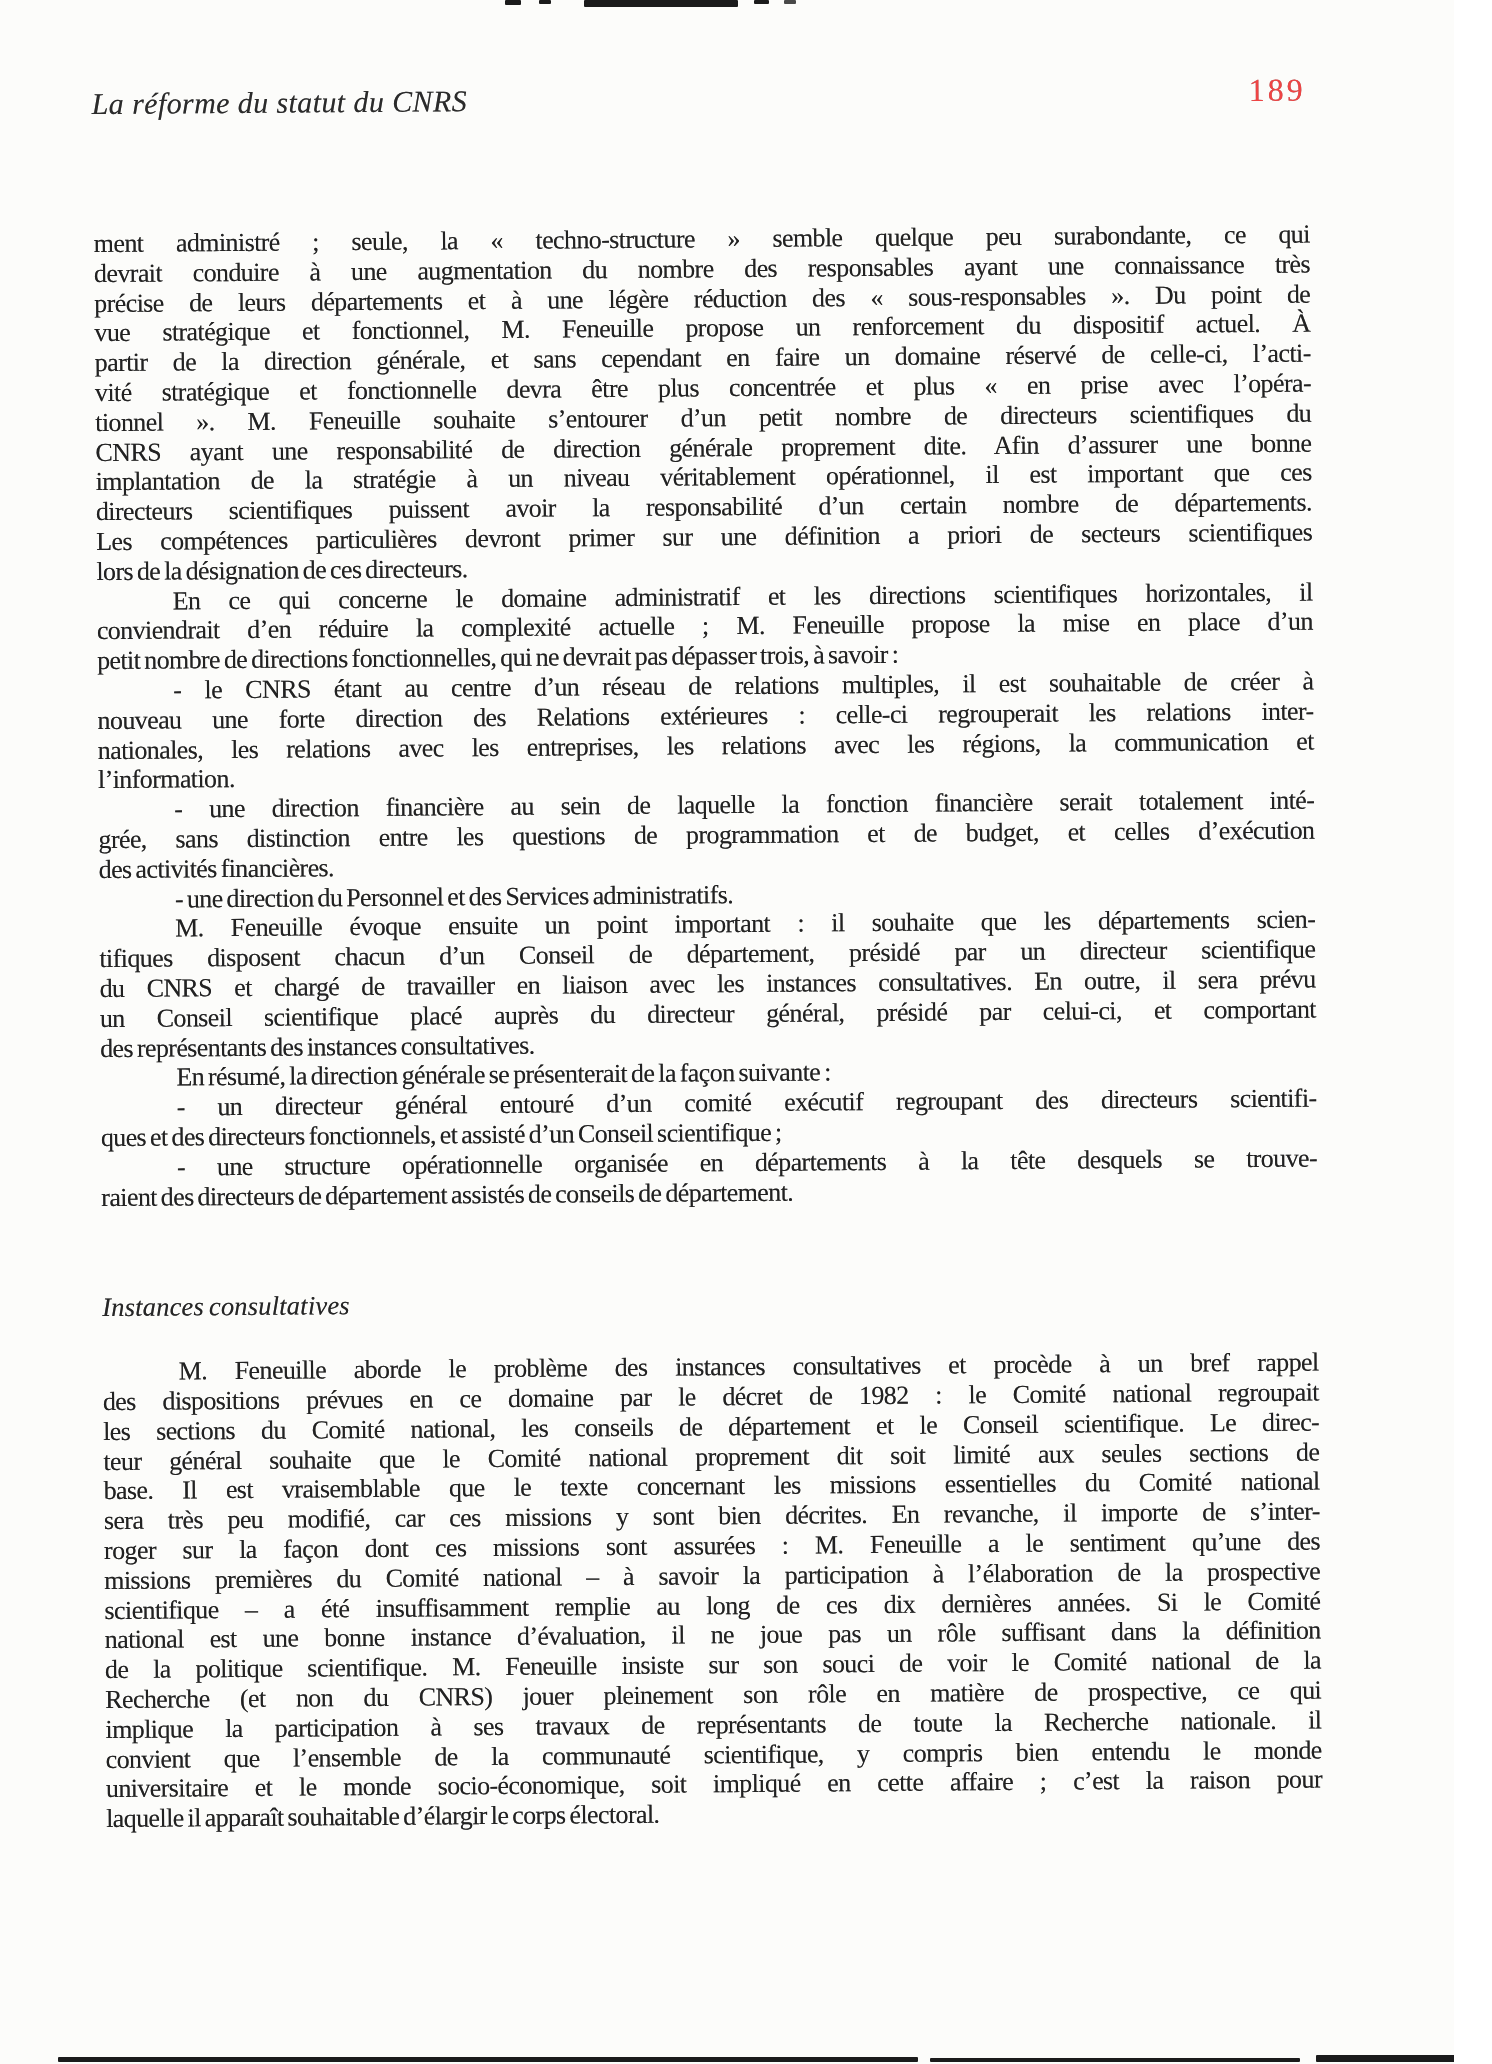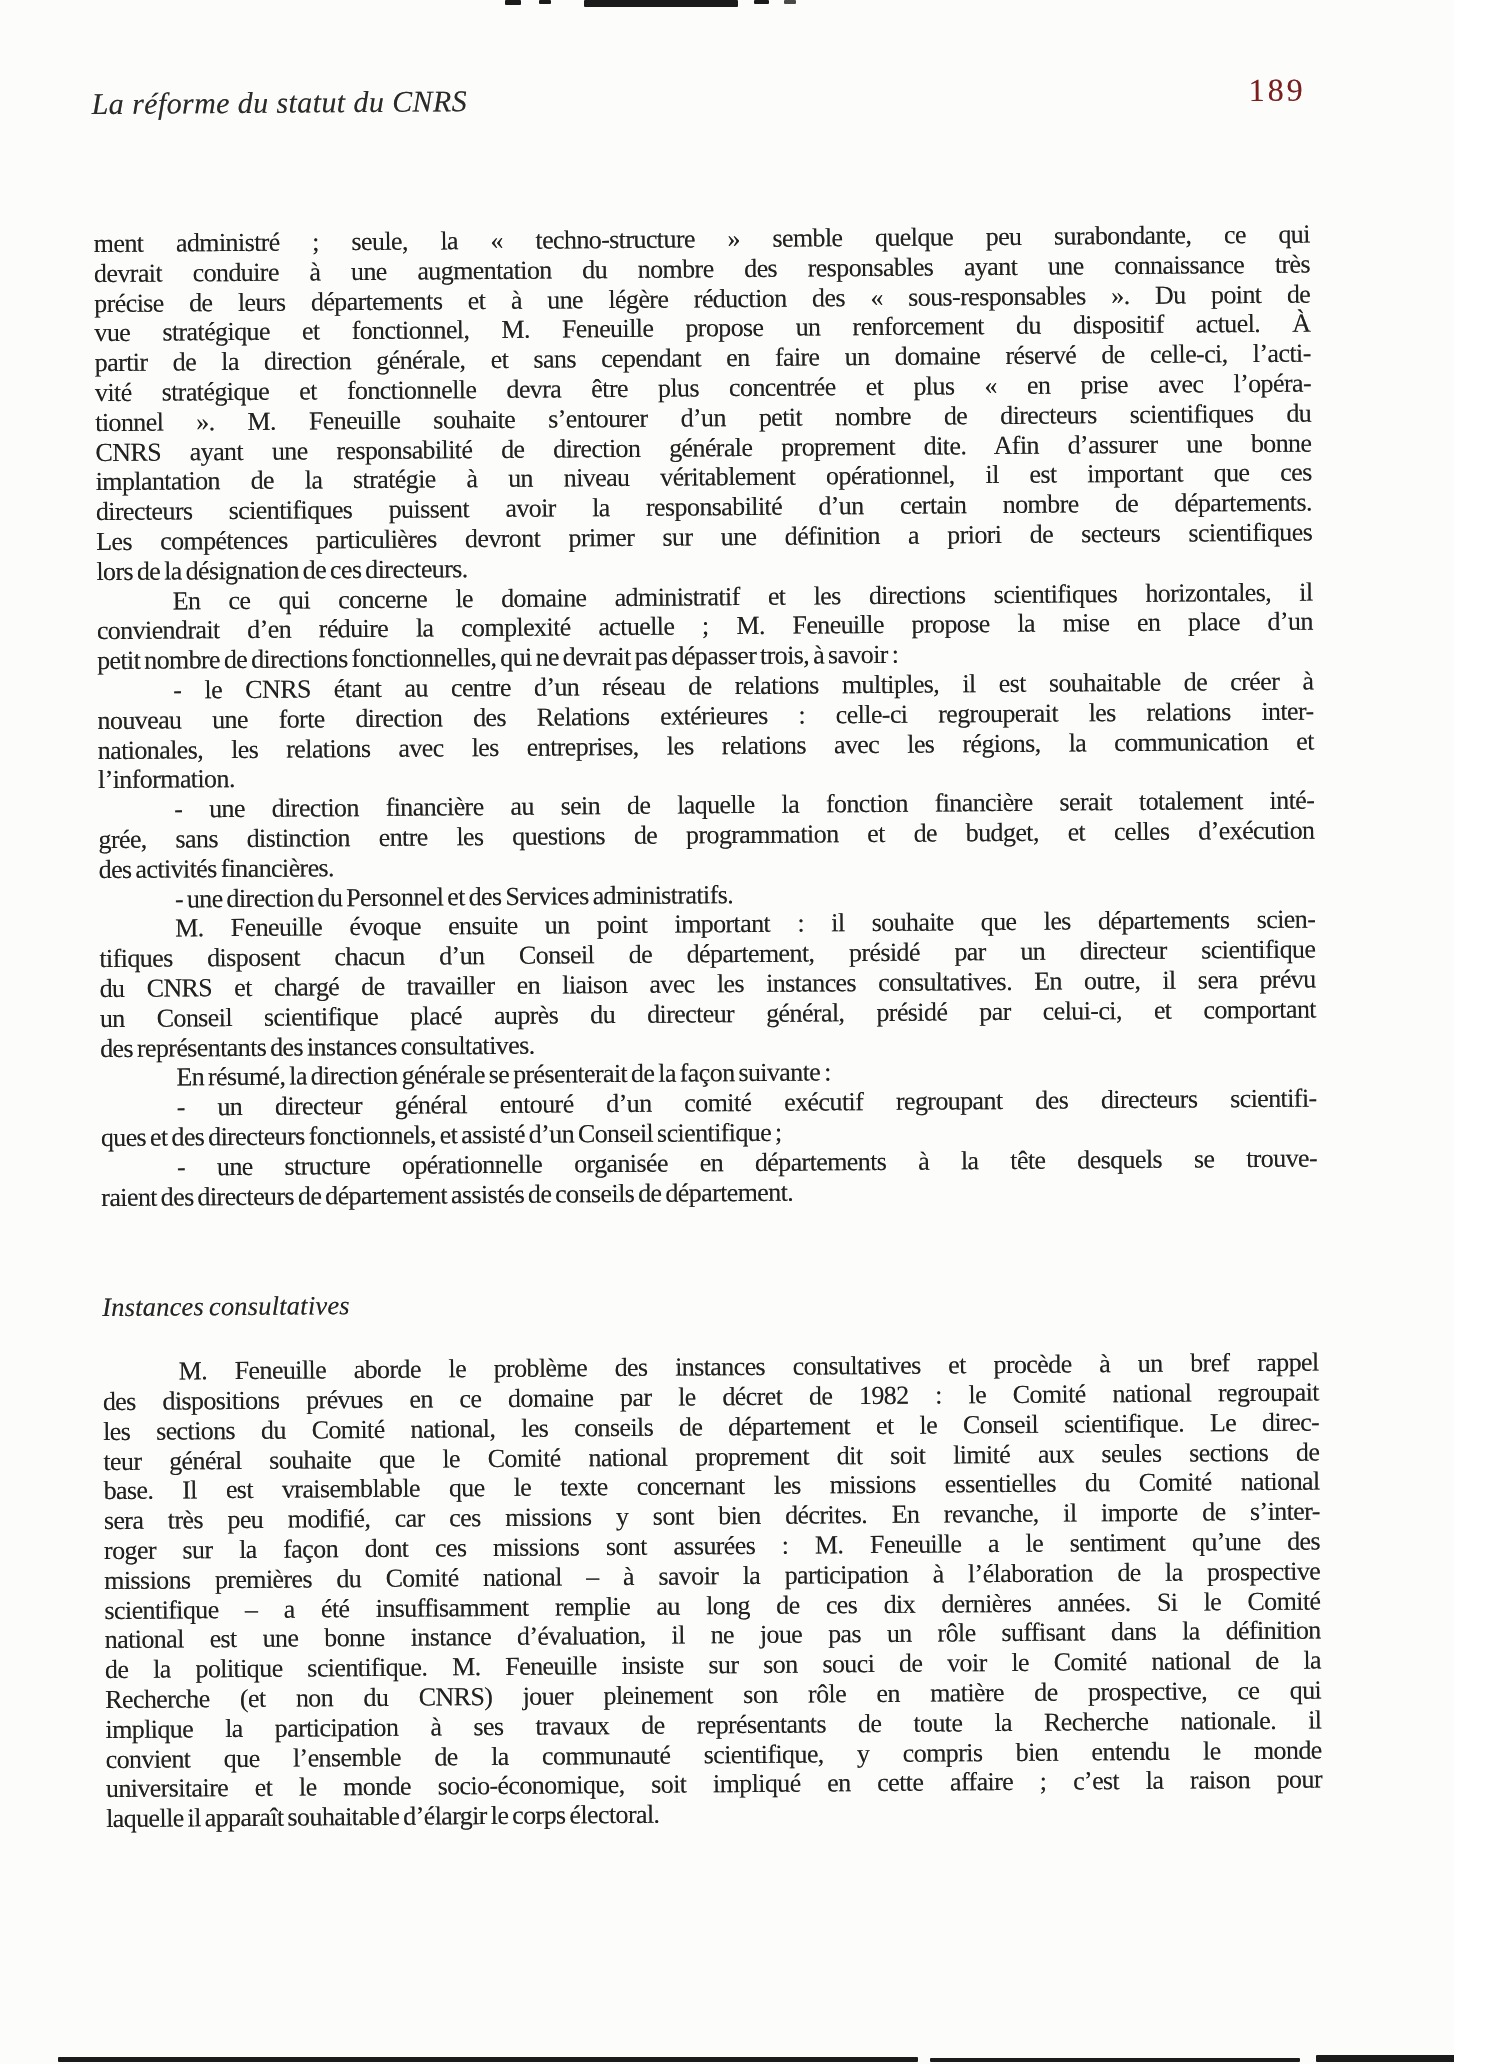--- a/index.html
+++ b/index.html
@@ -35,21 +35,21 @@
     color: #2b2b2b;
     white-space: nowrap;
     text-shadow: 0 0 0.6px rgba(40,40,40,0.5);
   }
   .page-number {
     position: absolute;
     left: 1256px;
     top: 76px;
     font-size: 32px;
     letter-spacing: 3px;
-    color: #7f1d1d;
+    color: #ef4444;
     text-shadow: 0 0 0.6px rgba(40,40,40,0.5);
   }
   .body-text {
     position: absolute;
     left: 100px;
     top: 224px;
     width: 1216px;
     font-size: 26px;
     line-height: 29.8px;
     letter-spacing: -0.6px;

